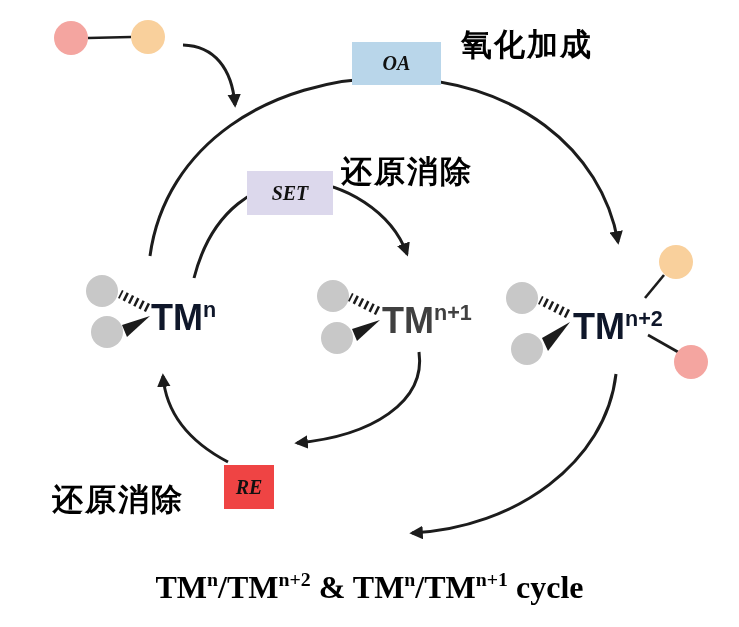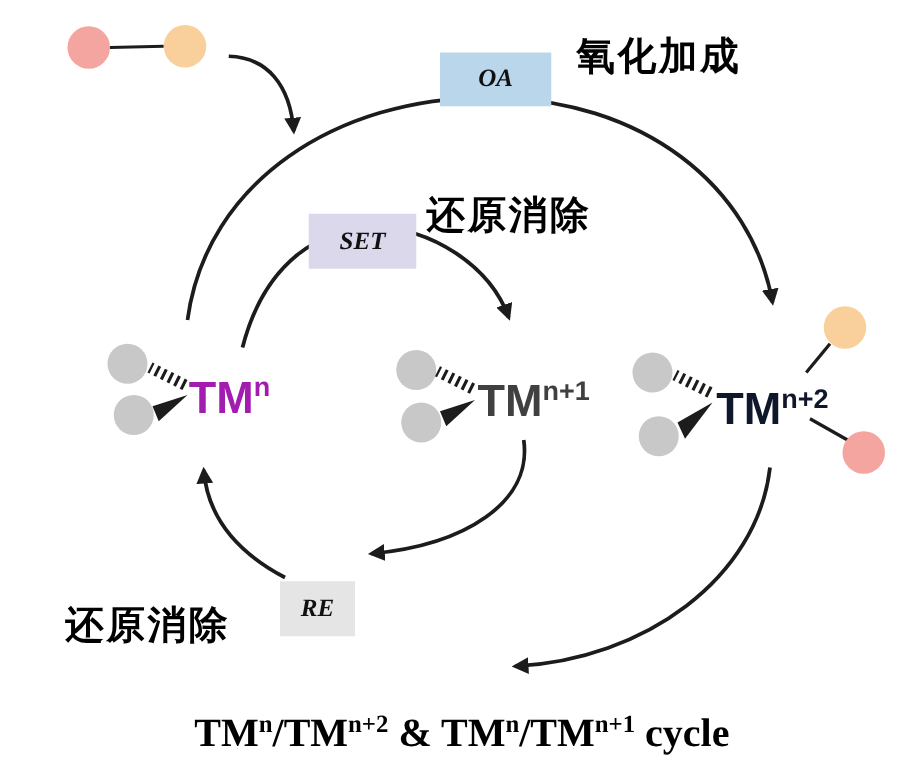--- a/index.html
+++ b/index.html
@@ -9,37 +9,37 @@
   }
   .layer { position:absolute; left:0; top:0; width:739px; height:627px; }
 
   .step-box {
     position:absolute; display:flex; align-items:center; justify-content:center;
     font-family:"Liberation Serif", serif; font-weight:bold; font-style:italic;
     font-size:20px; color:#111; z-index:3;
   }
   .box-oa  { left:352px; top:42px;  width:89px; height:43px; background:#b9d6ea; }
   .box-set { left:247px; top:171px; width:86px; height:44px; background:#dcd8ec; }
-  .box-re  { left:224px; top:465px; width:60px; height:44px; background:#e5e5e5; }
+  .box-re  { left:224px; top:465px; width:50px; height:44px; background:#ef4444; }
 
   .zh-label {
     position:absolute; font-weight:bold; font-size:31px; color:#000;
     font-family:"DejaVu Sans","Liberation Sans",sans-serif; letter-spacing:2px; z-index:3;
     white-space:nowrap;
   }
   .zh-oa  { left:461px; top:24px; }
   .zh-set { left:341px; top:151px; }
   .zh-re  { left:52px;  top:479px; }
 
   .tm-label {
     position:absolute; font-weight:bold; font-size:36px; z-index:3; white-space:nowrap;
     font-family:"Liberation Sans", sans-serif;
   }
   .tm-label sup { font-size:0.6em; font-weight:bold; }
-  .tm-n  { left:151px; top:297px; color:#a21caf; }
+  .tm-n  { left:151px; top:297px; color:#0f172a; }
   .tm-n1 { left:382px; top:300px; color:#404040; }
   .tm-n2 { left:573px; top:306px; color:#0f172a; }
 
   .caption {
     position:absolute; left:0; right:0; top:568px; text-align:center;
     font-family:Liberation Serif, serif; font-weight:bold; font-size:32px;
     color:#000; z-index:3;
   }
   .caption sup { font-size:0.62em; font-weight:bold; }
 </style>

